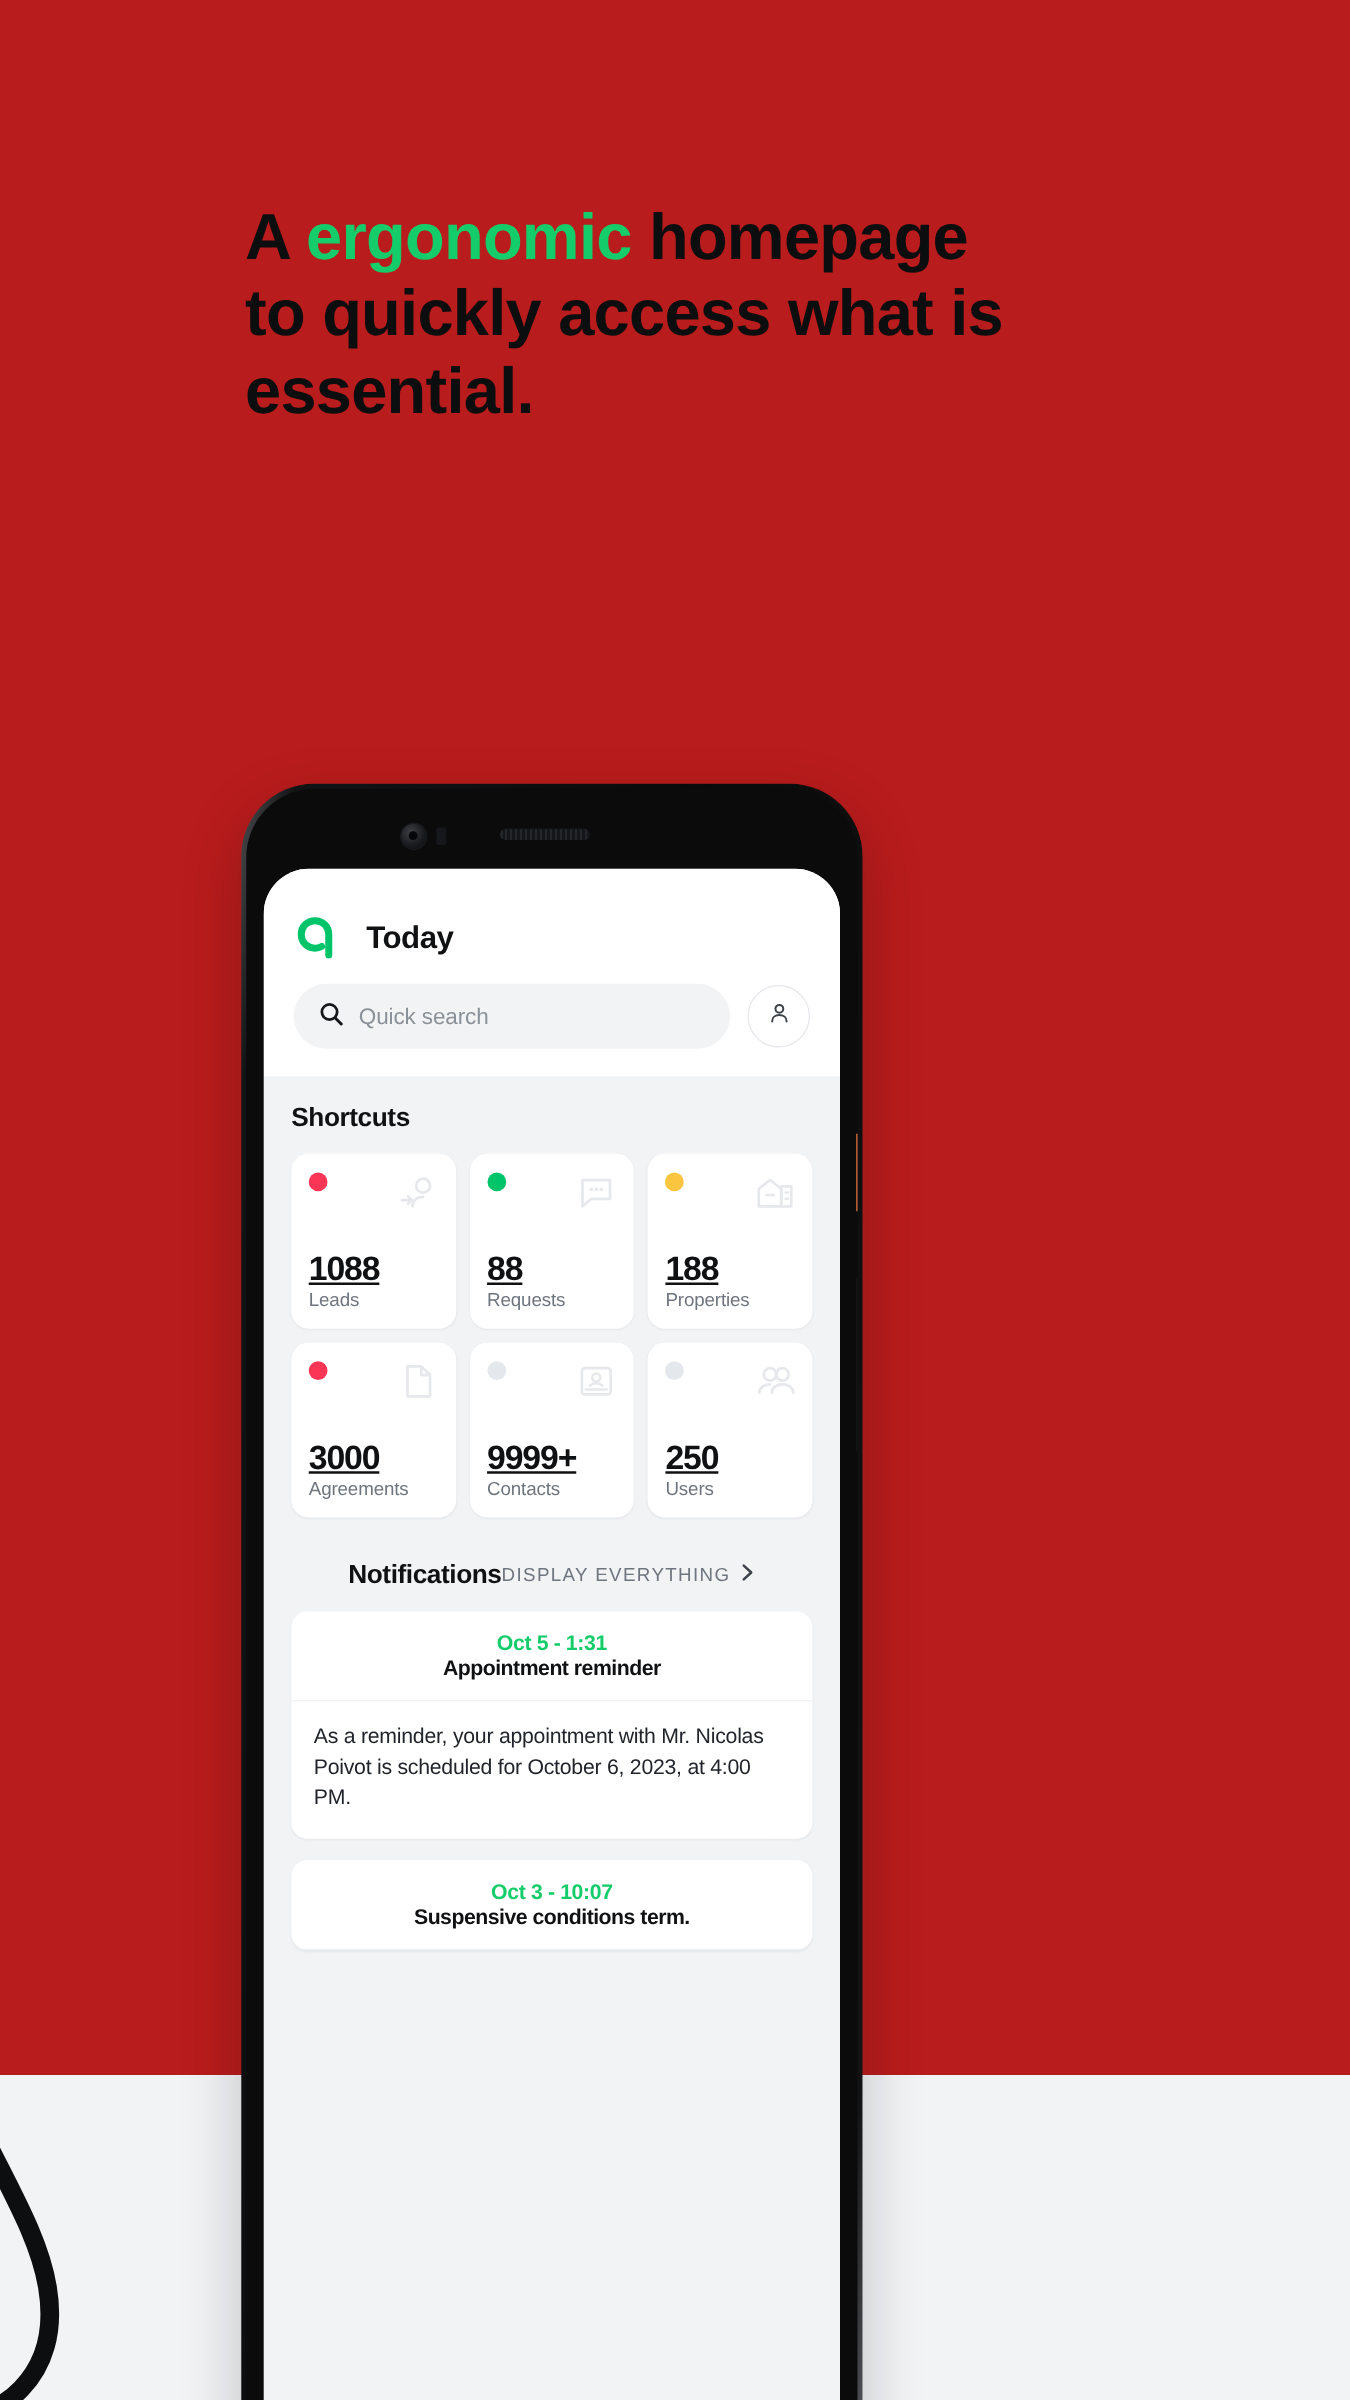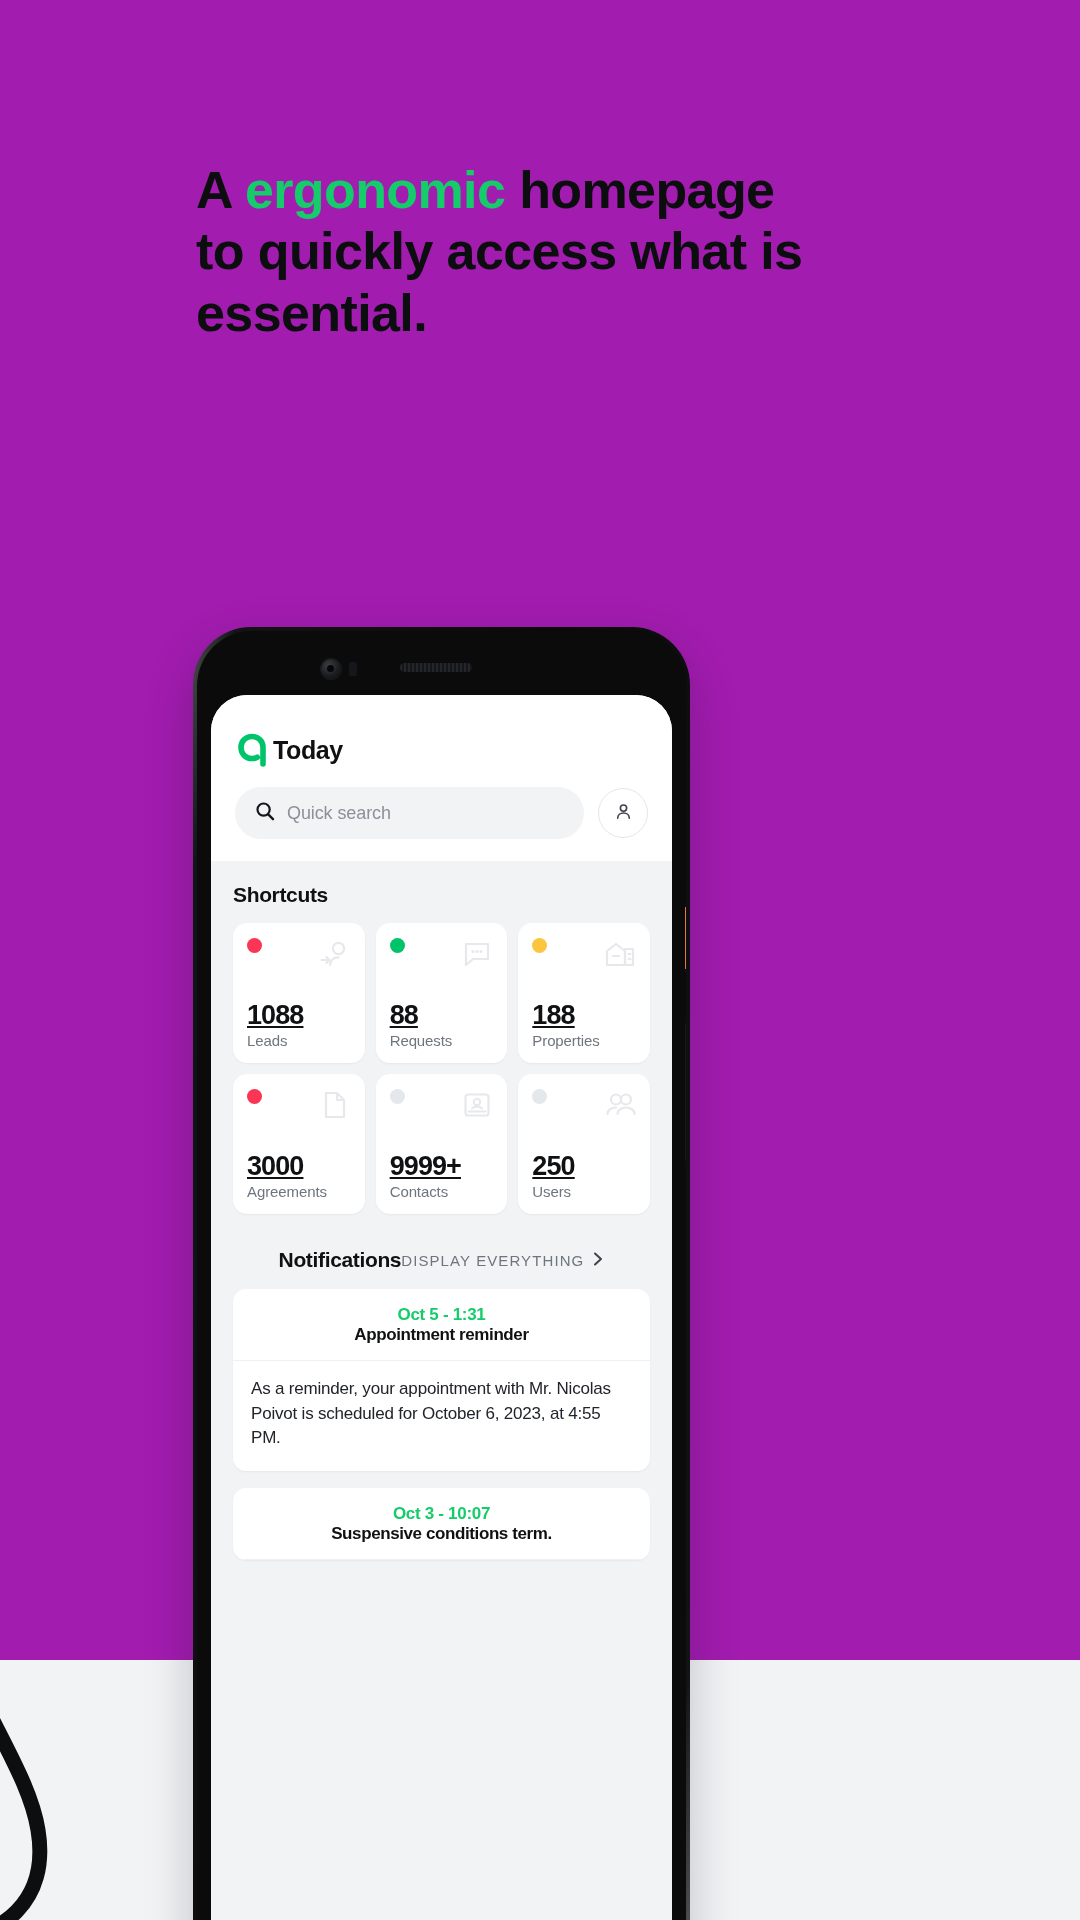--- a/index.html
+++ b/index.html
@@ -5,21 +5,21 @@
   * { box-sizing: border-box; margin: 0; padding: 0; }
 
   html, body {
     width: 1080px;
     height: 1920px;
     background: #f2f3f5;
     font-family: "Liberation Sans", sans-serif;
     overflow: hidden;
   }
 
-  .page { position: relative; width: 1080px; height: 1660px; background: #a21caf; }
+  .page { position: relative; width: 1080px; height: 1660px; background: #b91c1c; }
 
   
   .headline {
     position: absolute;
     left: 196px;
     top: 160px;
     width: 640px;
     font-size: 52px;
     line-height: 1.18;
     font-weight: 700;
@@ -111,21 +111,21 @@
     width: 100%;
     height: calc(100% - 50px);
     margin-top: 50px;
     background: #ffffff;
     border-radius: 36px 36px 0 0;
     overflow: hidden;
   }
 
   
   .app-header { padding: 38px 24px 0 24px; background: #fff; }
-  .brand-row { display: flex; align-items: center; gap: 4px; }
+  .brand-row { display: flex; align-items: center; gap: 24px; }
   .logo-mark { width: 34px; height: 34px; flex: 0 0 auto; }
   .app-title {
     font-size: 25px;
     font-weight: 700;
     letter-spacing: -0.4px;
     color: #101113;
   }
 
   .search-row {
     display: flex;
@@ -438,21 +438,21 @@
                 </svg>
               </span>
             </div>
           </div>
 
           <div class="notif">
             <div class="notif-bar">
               <span class="notif-date">Oct 5 - 1:31</span>
               <span class="notif-subject">Appointment reminder</span>
             </div>
-            <div class="notif-body">As a reminder, your appointment with Mr. Nicolas Poivot is scheduled for October 6, 2023, at 4:55 PM.</div>
+            <div class="notif-body">As a reminder, your appointment with Mr. Nicolas Poivot is scheduled for October 6, 2023, at 4:00 PM.</div>
           </div>
 
           <div class="notif">
             <div class="notif-bar">
               <span class="notif-date">Oct 3 - 10:07</span>
               <span class="notif-subject">Suspensive conditions term.</span>
             </div>
           </div>
 
         </div>

